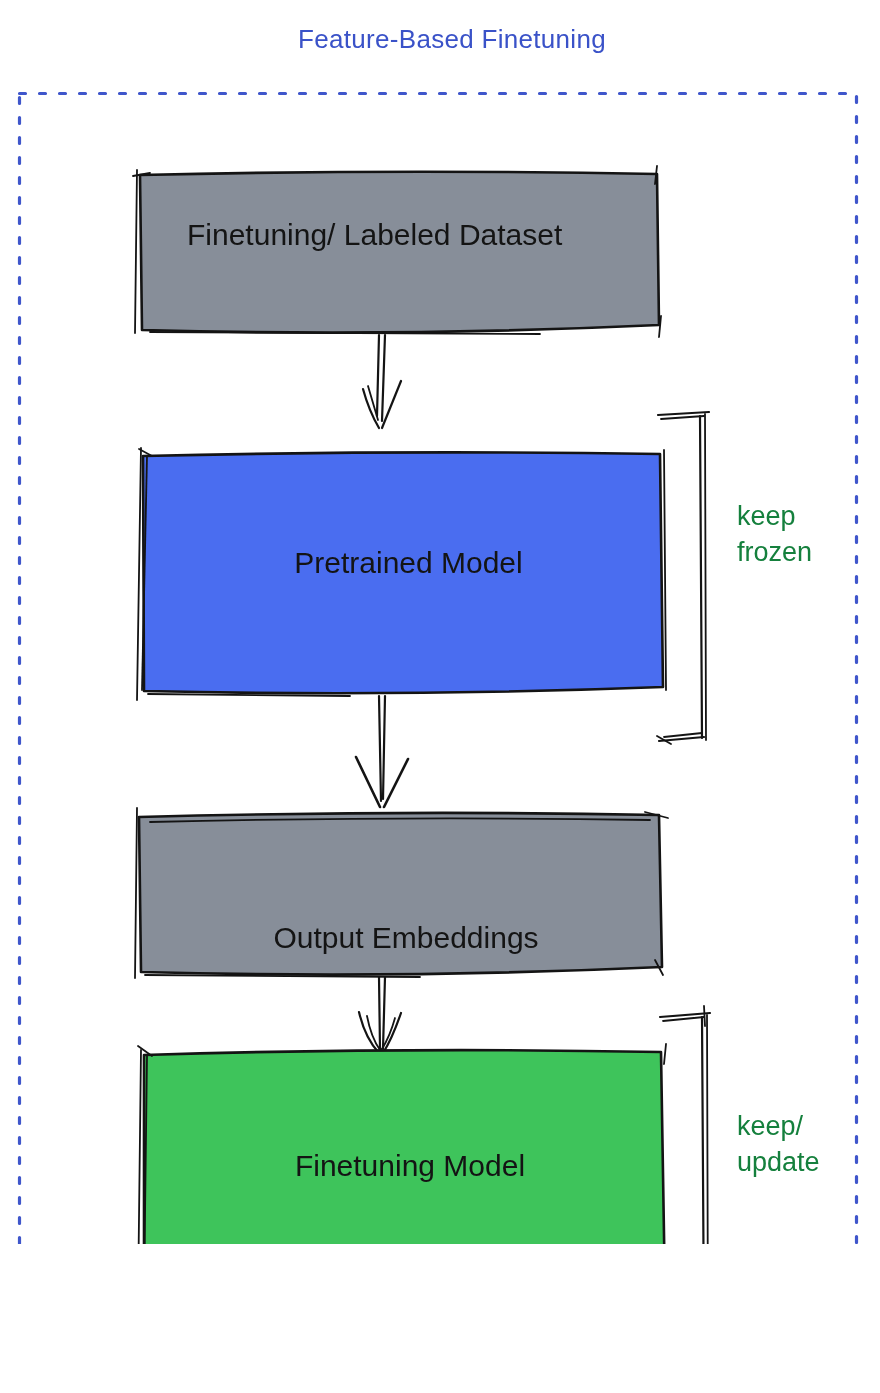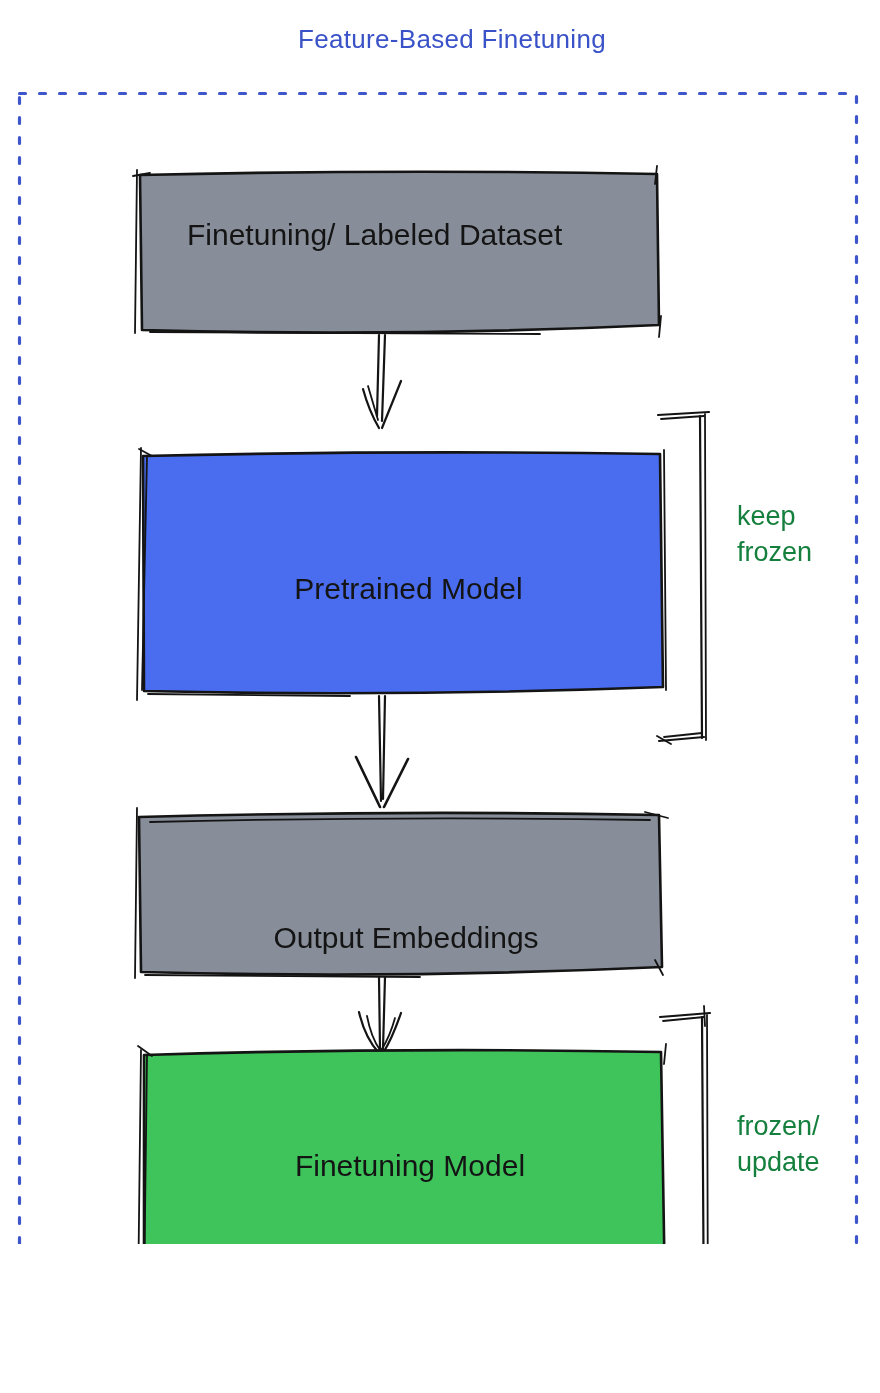--- a/index.html
+++ b/index.html
@@ -116,25 +116,25 @@
       <path class="ink w18" d="M663,1021 L704,1017"></path>
       <path class="ink w18" d="M704,1006 L705,1026"></path>
       <path class="ink w22" d="M706,1333 L659,1337"></path>
       <path class="ink w18" d="M703,1329 L668,1333"></path>
       <path class="ink w18" d="M653,1341 L686,1330"></path>
     </g>
   </svg>
 
   <div class="box-label" style="left:180px; top:217px;">Finetuning/ Labeled Dataset</div>
 
-  <div class="box-label centered" style="left:140px; top:571px; width:523px;">Pretrained Model</div>
+  <div class="box-label centered" style="left:140px; top:545px; width:523px;">Pretrained Model</div>
 
   <div class="box-label centered" style="left:136px; top:920px; width:526px;">Output Embeddings</div>
 
   <div class="box-label centered" style="left:141px; top:1148px; width:524px;">Finetuning Model</div>
 
   <div class="side-label" style="left:737px; top:498px;">keep
 frozen</div>
 
-  <div class="side-label" style="left:737px; top:1108px;">frozen/
+  <div class="side-label" style="left:737px; top:1108px;">keep/
 update</div>
 
 </div>
 
 </body></html>

